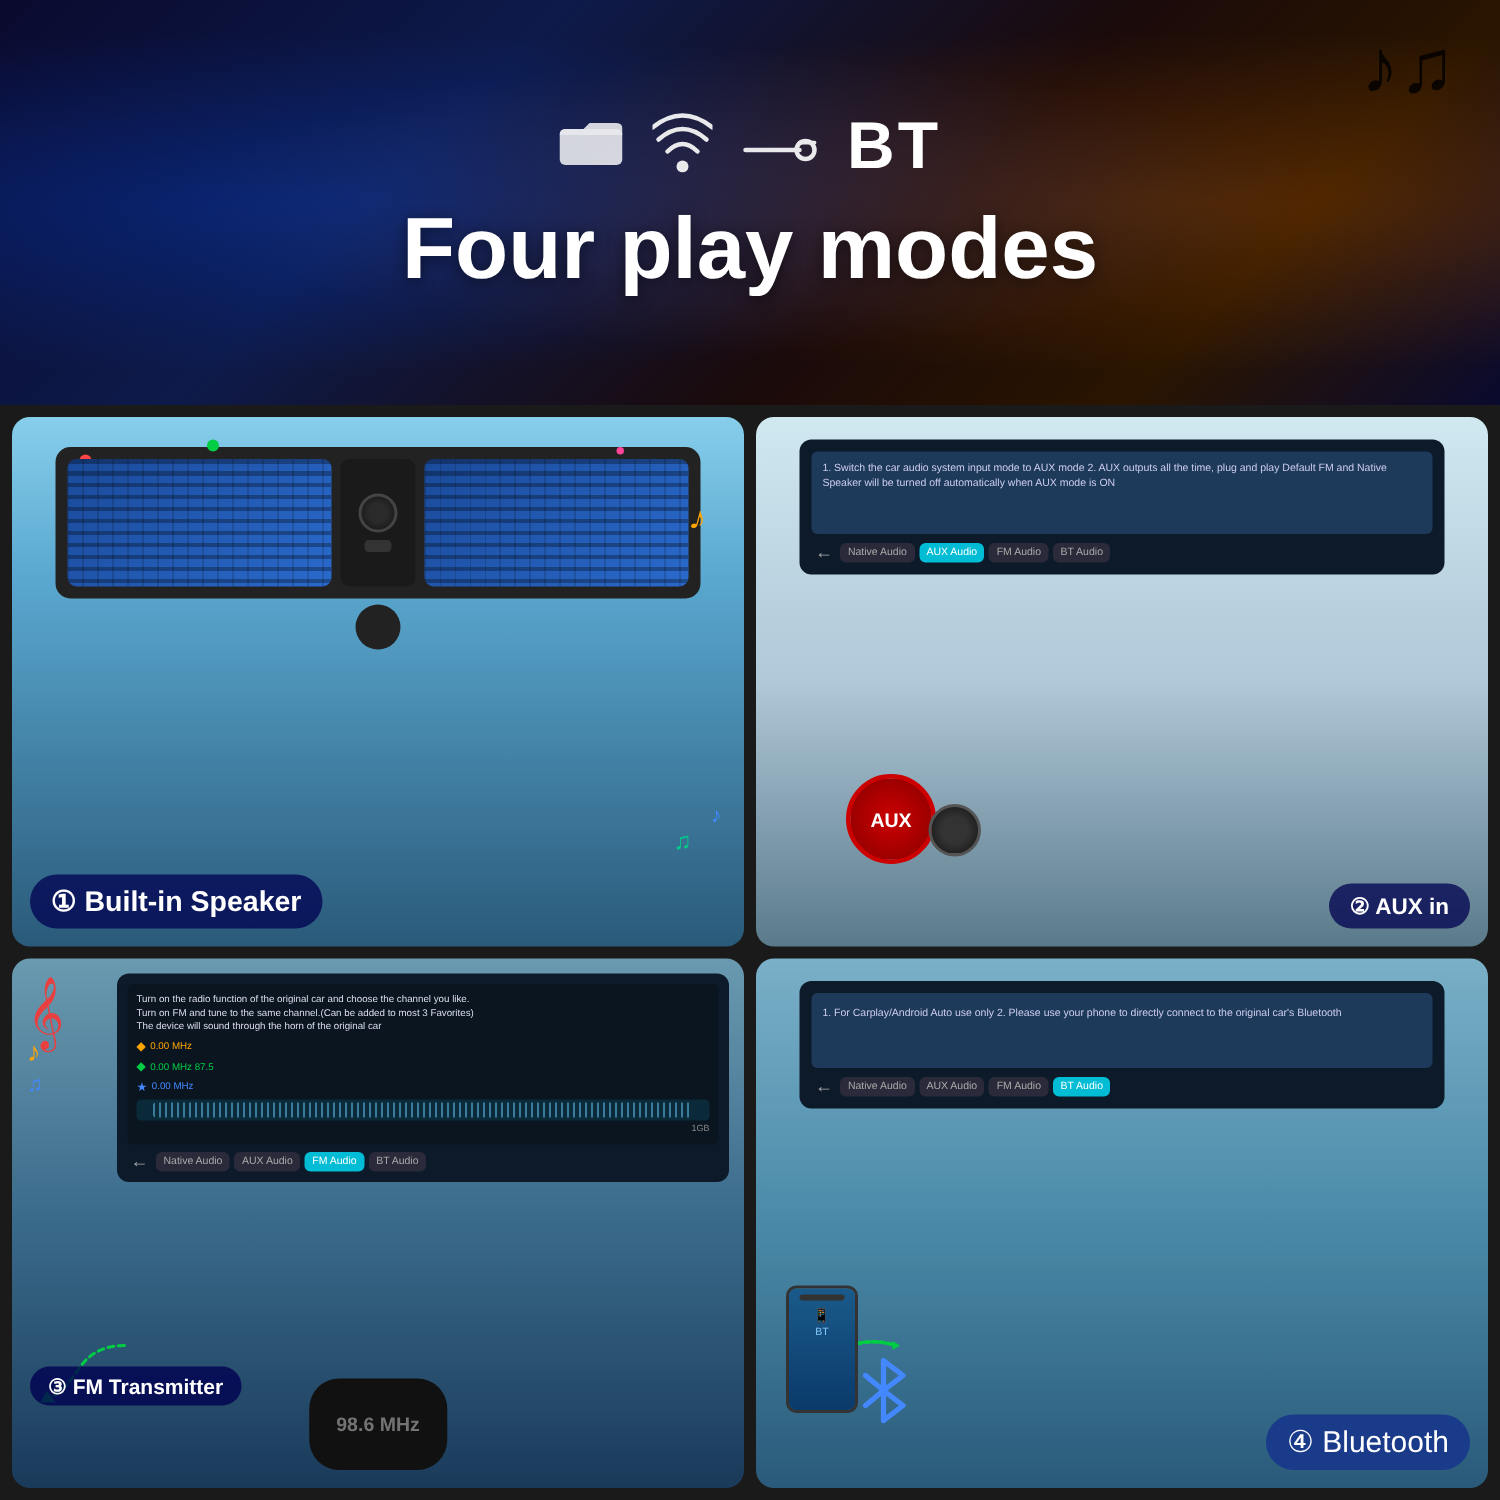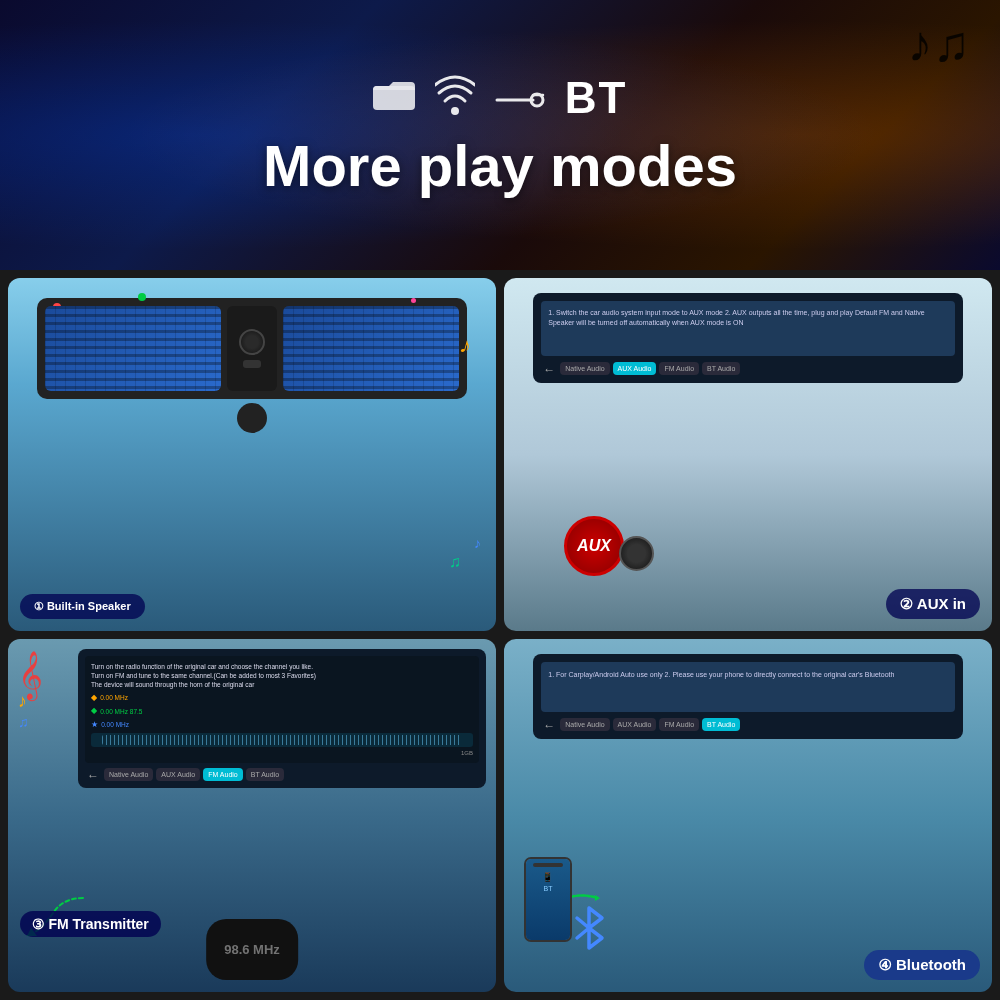--- a/index.html
+++ b/index.html
@@ -126,21 +126,21 @@
       background: linear-gradient(180deg, #7ab0c8 0%, #4a8aa8 50%, #2a5a7a 100%);
     }
 
     
     .panel-label {
       position: absolute;
       bottom: 12px;
       left: 12px;
       background: rgba(0,0,80,0.75);
       color: #fff;
-      font-size: 11px;
+      font-size: 19px;
       font-weight: 700;
       padding: 6px 14px;
       border-radius: 20px;
       z-index: 10;
       white-space: nowrap;
     }
 
     .panel-label-right {
       position: absolute;
       bottom: 12px;
@@ -174,23 +174,22 @@
       width: 60px;
       height: 60px;
       border-radius: 50%;
       background: radial-gradient(circle, #cc0000, #880000);
       border: 3px solid #cc0000;
       display: flex;
       align-items: center;
       justify-content: center;
       color: #fff;
       font-weight: 900;
-      font-size: 16px;
+      font-size: 13px;
       z-index: 5;
-      font-style: italic;
     }
 
     .music-symbols {
       position: absolute;
       top: 15px;
       left: 10px;
       z-index: 5;
     }
   </style>
 </head>
@@ -222,21 +221,21 @@
       <span class="header-icon">
         <svg width="50" height="20" viewBox="0 0 50 20" fill="none">
           <line x1="2" y1="10" x2="38" y2="10" stroke="white" stroke-width="3" stroke-linecap="round"></line>
           <circle cx="42" cy="10" r="6" stroke="white" stroke-width="3" fill="none"></circle>
           <line x1="38" y1="5" x2="48" y2="5" stroke="white" stroke-width="2.5" stroke-linecap="round"></line>
         </svg>
       </span>
       <span class="bt-text">BT</span>
     </div>
 
-    <h1 class="main-title">More play modes</h1>
+    <h1 class="main-title">Four play modes</h1>
   </div>
 
   <div class="panels-grid">
 
     <div class="panel panel-1">
 
       <div class="confetti-dot" style="top:25px;left:45px;background:#ff4444;"></div>
       <div class="confetti-dot" style="top:40px;left:80px;background:#ffaa00;width:6px;height:6px;"></div>
       <div class="confetti-dot" style="top:15px;left:130px;background:#00cc44;"></div>
       <div class="confetti-dot" style="top:50px;right:40px;background:#aa44ff;width:7px;height:7px;"></div>
@@ -378,17 +377,17 @@
         </svg>
       </div>
 
       <div style="position:absolute;bottom:80px;left:58px;">
         <svg width="40" height="20" viewBox="0 0 40 20">
           <path d="M5 10 Q20 5 35 10" stroke="#00cc44" stroke-width="2.5" stroke-dasharray="3,2" fill="none" stroke-linecap="round"></path>
           <polygon points="33,7 38,10 33,13" fill="#00cc44"></polygon>
         </svg>
       </div>
 
-      <div style="position:absolute;bottom:12px;right:12px;background:#1a3a8a;color:#fff;font-size:15px;font-weight:700;padding:6px 14px;border-radius:20px;z-index:10;">④ Bluetooth</div>
+      <div style="position:absolute;bottom:12px;right:12px;background:#1a3a8a;color:#fff;font-size:20px;font-weight:400;padding:6px 14px;border-radius:20px;z-index:10;">④ Bluetooth</div>
     </div>
 
   </div>
 </div>
 
 </body></html>

